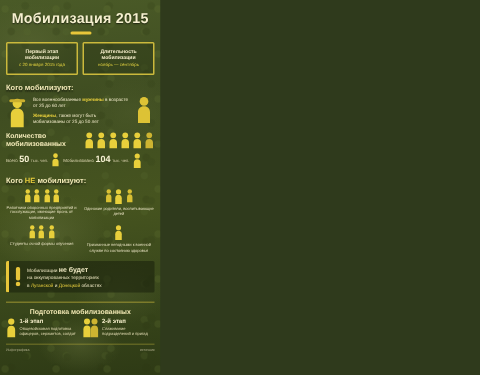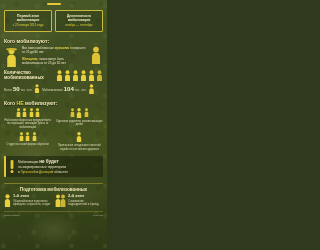--- a/index.html
+++ b/index.html
@@ -115,20 +115,21 @@
   }
 </style>
 </head>
 <body>
 
 <div class="page"></div>
 <div class="noise"></div>
 
 <div class="wrap">
 
+  <div class="title">Мобилизация 2015</div>
   <div class="title-rule"></div>
 
   <div class="boxes">
     <div class="box">
       <div class="box-label">Первый этап мобилизации</div>
       <div class="box-value">с 20 января 2015 года</div>
     </div>
     <div class="box">
       <div class="box-label">Длительность мобилизации</div>
       <div class="box-value">ноябрь — сентябрь</div>

